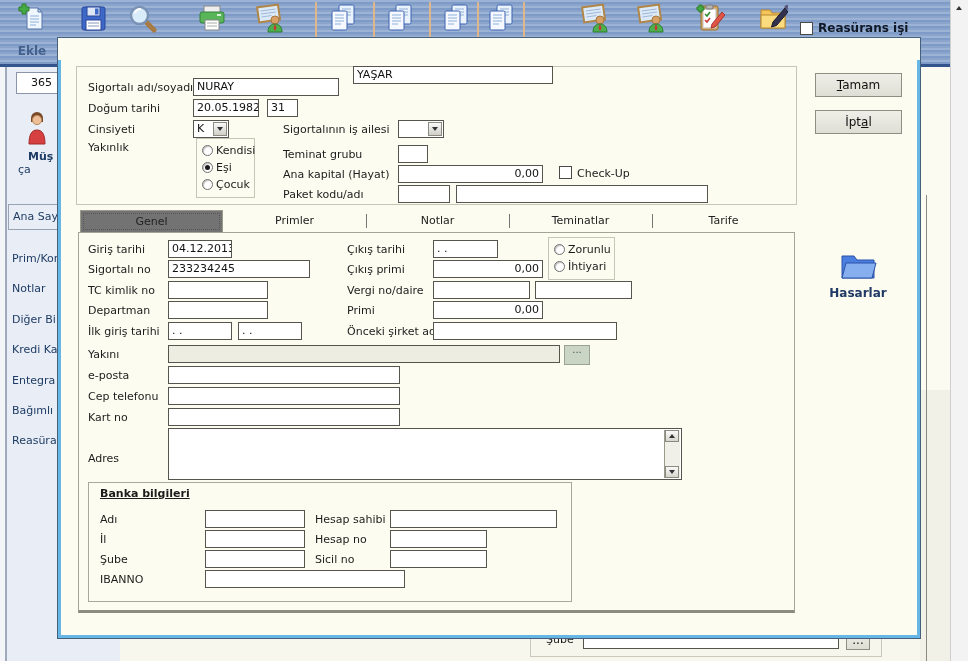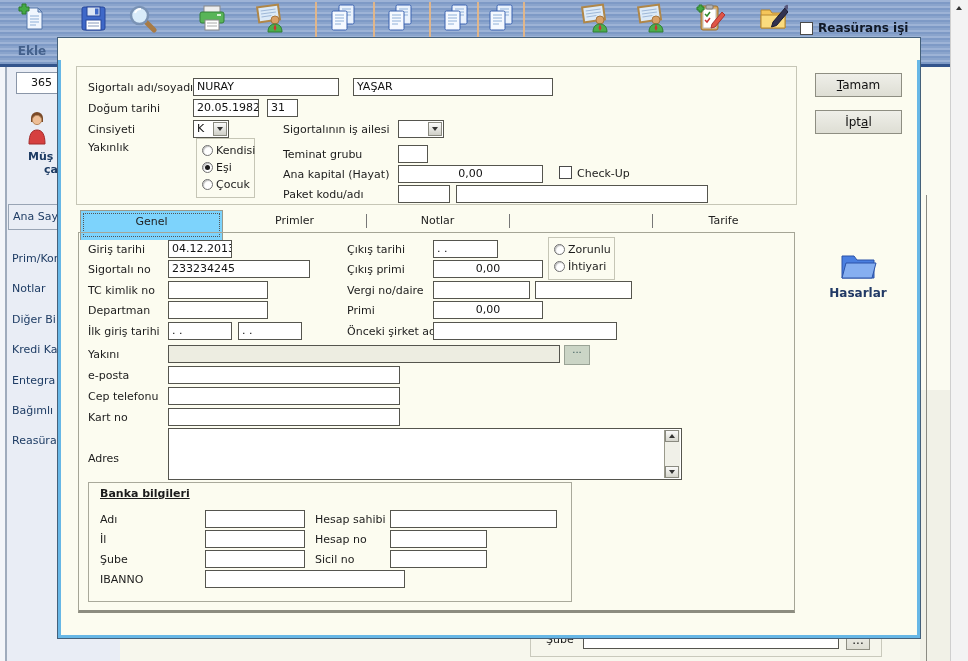--- a/index.html
+++ b/index.html
@@ -16,21 +16,21 @@
   .right-strip{left:950px;top:0;width:18px;height:661px;background:#F3F3F3;border-left:1px solid #CFCFCF}
   
   .leftpanel{left:0;top:67px;width:120px;height:594px;background:#E9EDF5}
   .leftpanel .edge{left:0;top:0;width:5px;height:594px;background:#F3F5F9}
   .leftpanel .vline{left:5px;top:0;width:2px;height:594px;background:#9FABBC}
   .sb-item{font-size:11px;color:#1E3C64;white-space:nowrap}
   .sb-box{border:1px solid #98A4B4}
   
   .lbl{font-size:11px;color:#1c1c1c;white-space:nowrap}
   .fld{background:#fff;border:1px solid #55554E;font-size:11px;color:#111;height:18px;line-height:16px;padding:0 3px;box-sizing:border-box;white-space:nowrap;overflow:hidden}
-  .fld.right{text-align:center}
+  .fld.right{text-align:right}
   .fld.center{text-align:left}
   .fld.dis{background:#EDEDE1}
   .gbox{border:1px solid #C6C6B6}
   .cb{width:13px;height:13px;background:#fff;border:1px solid #4a4a4a;box-sizing:border-box}
   .radio{width:11px;height:11px;border-radius:50%;background:#fff;border:1px solid #707070;box-shadow:inset 1px 1px 1px rgba(0,0,0,.25);box-sizing:border-box}
   .radio.on::after{content:'';position:absolute;left:2px;top:2px;width:5px;height:5px;border-radius:50%;background:#1a1a1a}
   .combo-btn{position:absolute;right:1px;top:1px;bottom:1px;width:14px;background:linear-gradient(#FAFAFA,#CFCFC7);border:1px solid #8A8A80;box-sizing:border-box;display:flex;align-items:center;justify-content:center}
   .tri-down{width:0;height:0;border-left:3px solid transparent;border-right:3px solid transparent;border-top:4px solid #333}
   .tri-up{width:0;height:0;border-left:3px solid transparent;border-right:3px solid transparent;border-bottom:4px solid #333}
   .btn{background:linear-gradient(#EFEFE9,#DEDED4);border:1px solid #8E8E82;font-size:12px;color:#111;display:flex;align-items:center;justify-content:center}
@@ -41,21 +41,21 @@
   .dlg-border{background:#67B7E6}
   .title-text{left:26px;top:4px;font-size:12px;color:#0a0a0a;white-space:nowrap}
   .winbtn{top:3px;height:16px;border:1px solid #51616E;border-radius:3px;background:linear-gradient(#FDFEFF,#C2CEDB 45%,#AEBDCB);box-sizing:border-box}
   .winbtn.close{background:linear-gradient(#F5B5AC,#DE6B5C 45%,#C94A3C)}
   .glyph-min{position:absolute;left:10px;top:8px;width:11px;height:3px;background:#3A4A55}
   .glyph-max{position:absolute;left:10px;top:4px;width:8px;height:7px;border:2px solid #3A4A55;box-sizing:border-box}
   .glyph-x1,.glyph-x2{position:absolute;left:10px;top:6px;width:12px;height:3px;background:#555}
   .glyph-x1{transform:rotate(45deg)} .glyph-x2{transform:rotate(-45deg)}
   
   .tab{top:172px;height:22px;width:143px;text-align:center;font-size:11px;line-height:22px;color:#222}
-  .tab.active{height:30px;background:#7dd3fc;border:1px solid #9a9a8c;border-bottom:none;box-sizing:border-box;outline:1px dotted #555;outline-offset:-4px}
+  .tab.active{height:23px;background:#737373;border:1px solid #9a9a8c;border-bottom:none;box-sizing:border-box;outline:1px dotted #555;outline-offset:-4px}
   .tab-sep{top:176px;width:1px;height:14px;background:#777}
   .tabpanel{left:20px;top:194px;width:717px;height:381px;border:1px solid #A5A596;border-bottom:3px solid #8C8C80;box-sizing:border-box}
   .bank-title{font-size:11px;font-weight:bold;text-decoration:underline;color:#1c1c1c;white-space:nowrap}
   .hasarlar-lbl{font-size:12px;font-weight:bold;color:#223A66;text-align:center}
   .scol{position:absolute;right:1px;top:1px;bottom:1px;width:15px;background:#F0F0E8;border-left:1px solid #9a9a8c}
   .sbtn{position:absolute;left:0;width:14px;height:12px;background:linear-gradient(#FAFAFA,#D5D5CC);border:1px solid #8A8A80;box-sizing:border-box;display:flex;align-items:center;justify-content:center}
 </style>
 </head>
 <body>
 
@@ -200,21 +200,21 @@
     <div class="abs vline"></div>
     <div class="abs fld" style="left:16px;top:5px;width:80px;height:22px;line-height:20px;border-color:#8A96A8;padding-left:14px">365</div>
     <div class="abs" style="left:24px;top:45px;width:26px;height:36px">
       <svg viewBox="0 0 26 36" width="26" height="36">
           <path d="M7 6a6 6 0 0112 0v4H7z" fill="#7A4A28"></path>
           <circle cx="13" cy="8" r="4.6" fill="#EEBE96" stroke="#B9895E"></circle>
           <path d="M5 32c0-10 3-14 8-14s8 4 8 14z" fill="#D64040" stroke="#A32A2A"></path>
         </svg>
     </div>
     <div class="abs sb-item" style="left:28px;top:83px;font-weight:bold">Müş</div>
-    <div class="abs sb-item" style="left:44px;top:96px;font-weight:bold">ça</div>
+    <div class="abs sb-item" style="left:18px;top:96px;font-weight:normal">ça</div>
     <div class="abs sb-box" style="left:8px;top:137px;width:70px;height:24px">
       <div class="abs sb-item" style="left:4px;top:5px">Ana Say</div>
     </div>
     <div class="abs sb-item" style="left:12px;top:185px">Prim/Kon</div>
     <div class="abs sb-item" style="left:12px;top:215px">Notlar</div>
     <div class="abs sb-item" style="left:12px;top:246px">Diğer Bil</div>
     <div class="abs sb-item" style="left:12px;top:276px">Kredi Ka</div>
     <div class="abs sb-item" style="left:12px;top:307px">Entegra</div>
     <div class="abs sb-item" style="left:12px;top:337px">Bağımlı k</div>
     <div class="abs sb-item" style="left:12px;top:367px">Reasüra</div>
@@ -233,21 +233,21 @@
   <div class="abs dialog">
 
     <div class="abs dlg-border" style="left:0;top:22px;width:3px;height:578px"></div>
     <div class="abs dlg-border" style="left:859px;top:22px;width:3px;height:578px"></div>
     <div class="abs dlg-border" style="left:0;top:597px;width:862px;height:3px"></div>
 
 
     <div class="abs gbox" style="left:18px;top:28px;width:719px;height:137px"></div>
     <div class="abs lbl" style="left:30px;top:43px">Sigortalı adı/soyadı</div>
     <div class="abs fld" style="left:135px;top:40px;width:146px">NURAY</div>
-    <div class="abs fld" style="left:295px;top:40px;width:200px">YAŞAR</div>
+    <div class="abs fld" style="left:295px;top:28px;width:200px">YAŞAR</div>
     <div class="abs lbl" style="left:30px;top:64px">Doğum tarihi</div>
     <div class="abs fld" style="left:135px;top:61px;width:66px">20.05.1982</div>
     <div class="abs fld center" style="left:209px;top:61px;width:31px">31</div>
     <div class="abs lbl" style="left:30px;top:85px">Cinsiyeti</div>
     <div class="abs fld" style="left:135px;top:82px;width:36px"><span>K</span>
       <span class="combo-btn">
           <span class="tri-down"></span>
         </span>
     </div>
     <div class="abs lbl" style="left:225px;top:85px">Sigortalının iş ailesi</div>
@@ -271,20 +271,21 @@
     <div class="abs fld right" style="left:340px;top:127px;width:145px">0,00</div>
     <div class="abs cb" style="left:501px;top:128px"></div>
     <div class="abs lbl" style="left:519px;top:129px">Check-Up</div>
     <div class="abs lbl" style="left:225px;top:150px">Paket kodu/adı</div>
     <div class="abs fld" style="left:340px;top:147px;width:52px"></div>
     <div class="abs fld" style="left:398px;top:147px;width:252px"></div>
 
     <div class="abs tab active" style="left:22px">Genel</div>
     <div class="abs tab" style="left:165px">Primler</div>
     <div class="abs tab" style="left:308px">Notlar</div>
+    <div class="abs tab" style="left:451px">Teminatlar</div>
     <div class="abs tab" style="left:594px">Tarife</div>
     <div class="abs tab-sep" style="left:308px"></div>
     <div class="abs tab-sep" style="left:451px"></div>
     <div class="abs tab-sep" style="left:594px"></div>
     <div class="abs tabpanel"></div>
 
     <div class="abs lbl" style="left:30px;top:205px">Giriş tarihi</div>
     <div class="abs fld" style="left:110px;top:202px;width:64px">04.12.2013</div>
     <div class="abs lbl" style="left:30px;top:225px">Sigortalı no</div>
     <div class="abs fld" style="left:110px;top:222px;width:142px">233234245</div>

